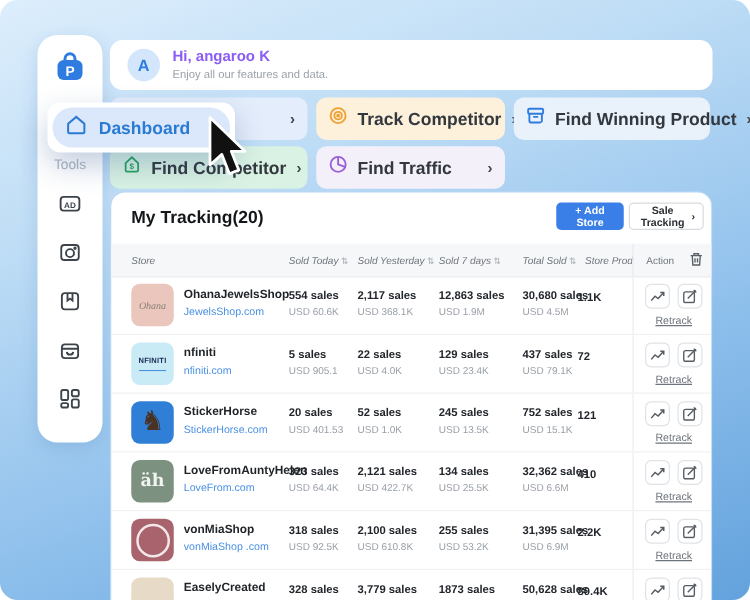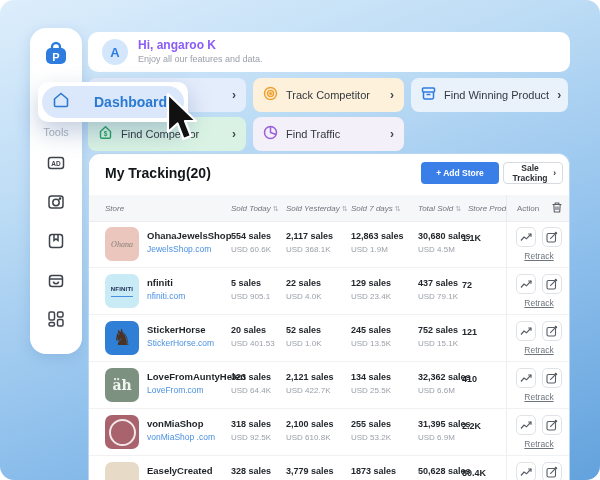--- a/index.html
+++ b/index.html
@@ -15,41 +15,41 @@
   .sicon{width:18px;height:18px;background:none;border:none;padding:0;cursor:pointer;display:flex;align-items:center;justify-content:center;}
   
   .hcard{position:absolute;left:88px;top:32px;width:482px;height:40px;background:#fff;border-radius:10px;}
   .havatar{position:absolute;left:14px;top:7px;width:26px;height:26px;border-radius:50%;background:#d3e6fb;
     color:#2e7ce0;font-weight:700;font-size:13px;display:flex;align-items:center;justify-content:center;}
   .hgreet{position:absolute;left:50px;top:6px;font-size:12px;font-weight:700;color:#8b5cf6;}
   .hsub{position:absolute;left:50px;top:22px;font-size:9px;color:#9aa1a9;}
   
   .ncard{position:absolute;height:34px;border-radius:8px;display:flex;align-items:center;gap:8px;
     padding:0 10px;box-sizing:border-box;cursor:pointer;}
-  .ncard .lbl{font-size:11px;font-weight:400;color:#33383e;white-space:nowrap;}
+  .ncard .lbl{font-size:14px;font-weight:700;color:#33383e;white-space:nowrap;}
   .ncard .chev{margin-left:auto;font-size:12px;color:#41464c;font-weight:700;}
   .nc1{left:88px;top:78px;width:158px;background:#e4edfb;}
   .nc2{left:253px;top:78px;width:151px;background:#fdf1dc;}
   .nc3{left:411px;top:78px;width:157px;background:#e9f1fb;}
   .nc4{left:88px;top:117px;width:158px;background:#d9f2e3;}
   .nc5{left:253px;top:117px;width:151px;background:#f3f0fa;}
   
   .tooltip{position:absolute;left:38px;top:82px;width:150px;height:40px;background:#fff;border-radius:10px;
     box-shadow:0 10px 24px rgba(40,80,140,.28);padding:4px;box-sizing:border-box;z-index:5;cursor:pointer;}
   .tooltip-inner{width:100%;height:100%;background:#dbe8fb;border-radius:16px;display:flex;align-items:center;
-    gap:24px;padding:0 10px;box-sizing:border-box;}
+    gap:9px;padding:0 10px;box-sizing:border-box;}
   .tooltip-label{font-size:14px;font-weight:700;color:#2a7ad2;}
   .cursor{position:absolute;left:164px;top:92px;z-index:9;}
   
   .tcard{position:absolute;left:88px;top:153px;width:482px;height:327px;background:#fff;
     border:1px solid #b9d7f3;border-bottom:none;border-radius:12px 12px 0 0;box-sizing:border-box;}
   .ttitle{position:absolute;left:16px;top:11px;font-size:14px;font-weight:800;color:#14171a;}
   .btn{display:flex;align-items:center;justify-content:center;border-radius:4px;font-size:8.5px;
     font-weight:700;cursor:pointer;font-family:"Liberation Sans",sans-serif;}
-  .btn-add{position:absolute;right:70px;top:8px;width:78px;height:22px;background:#3a7fe8;color:#fff;border:none;}
+  .btn-add{position:absolute;right:70px;top:8px;width:54px;height:22px;background:#3a7fe8;color:#fff;border:none;}
   .btn-sale{position:absolute;right:6px;top:8px;width:60px;height:22px;background:#fff;border:1px solid #d7dbe0;color:#2b2f33;gap:3px;}
   .thead{position:absolute;left:0;top:41px;width:100%;height:26px;background:#f6f7f9;border-bottom:1px solid #ededf0;}
   .hc{position:absolute;top:9px;font-size:8px;color:#70767e;white-space:nowrap;background:none;border:none;padding:0;font-family:inherit;cursor:pointer;font-style:italic;}
   .hc .sort{font-family:"DejaVu Sans",sans-serif;font-size:7px;color:#a6adb5;margin-left:2px;}
   .h-store{left:16px;cursor:default;}
   .h-today{left:142px;}.h-yest{left:197px;}.h-7d{left:262px;}.h-total{left:329px;}
   .h-prod{left:379px;width:38px;overflow:hidden;cursor:default;}
   .h-action{position:absolute;left:417px;top:0;width:65px;height:100%;border-left:1px solid #e7eaee;box-sizing:border-box;}
   .h-action span{position:absolute;left:10px;top:9px;font-size:8px;color:#70767e;}
   .trash{position:absolute;right:8px;top:6px;background:none;border:none;padding:0;cursor:pointer;}

